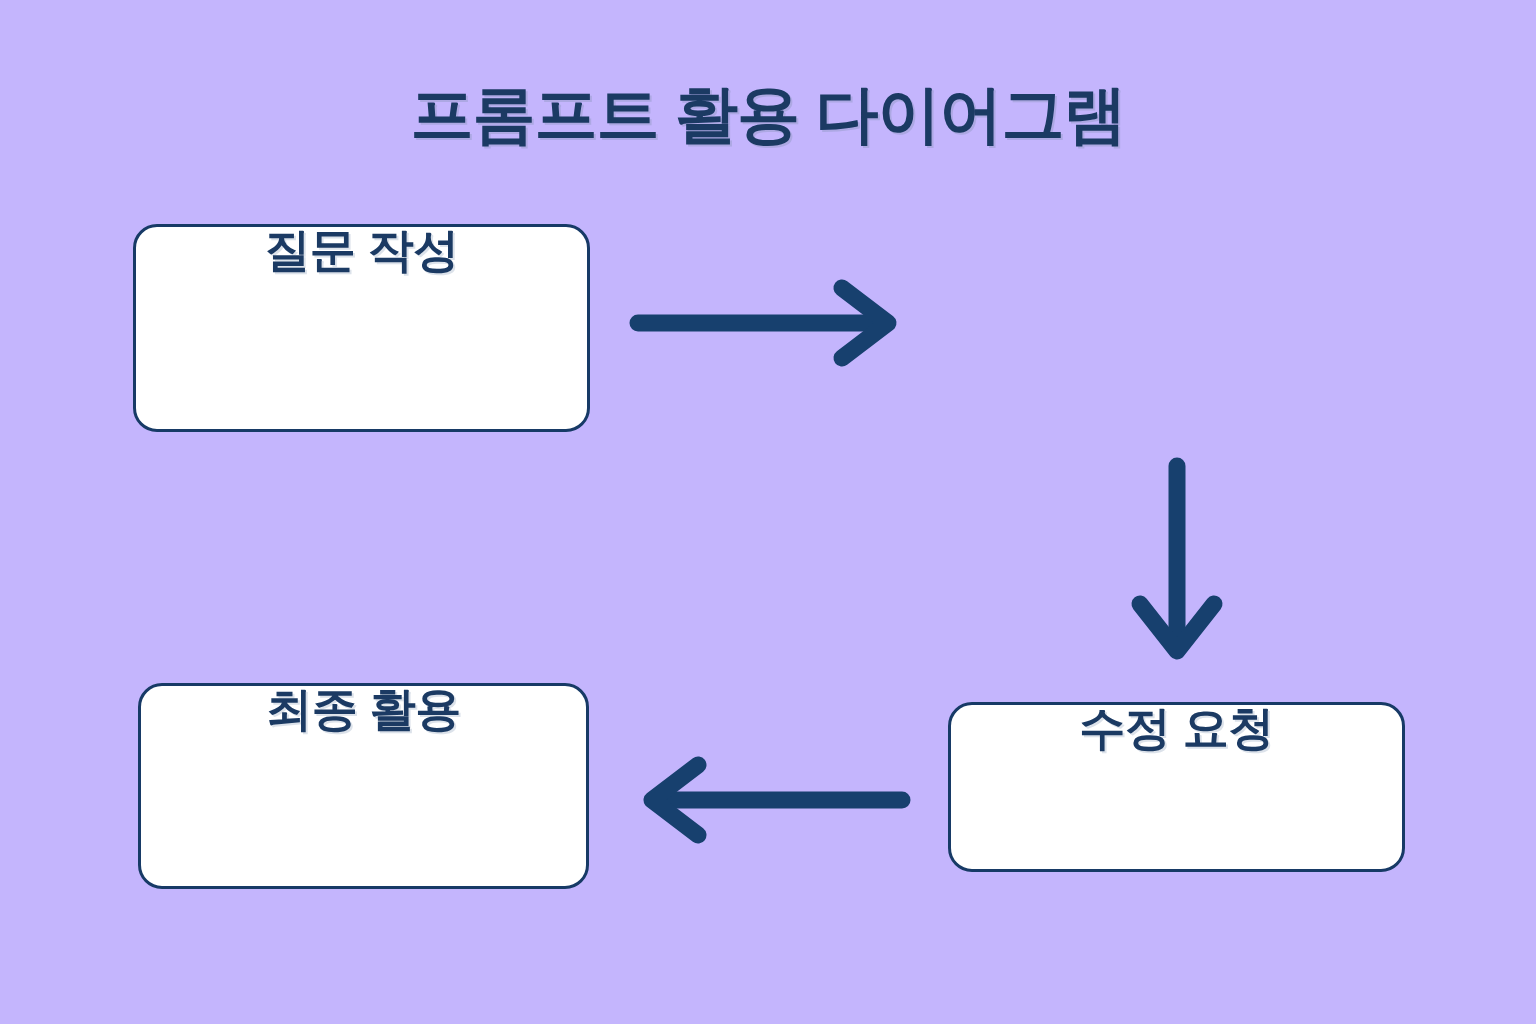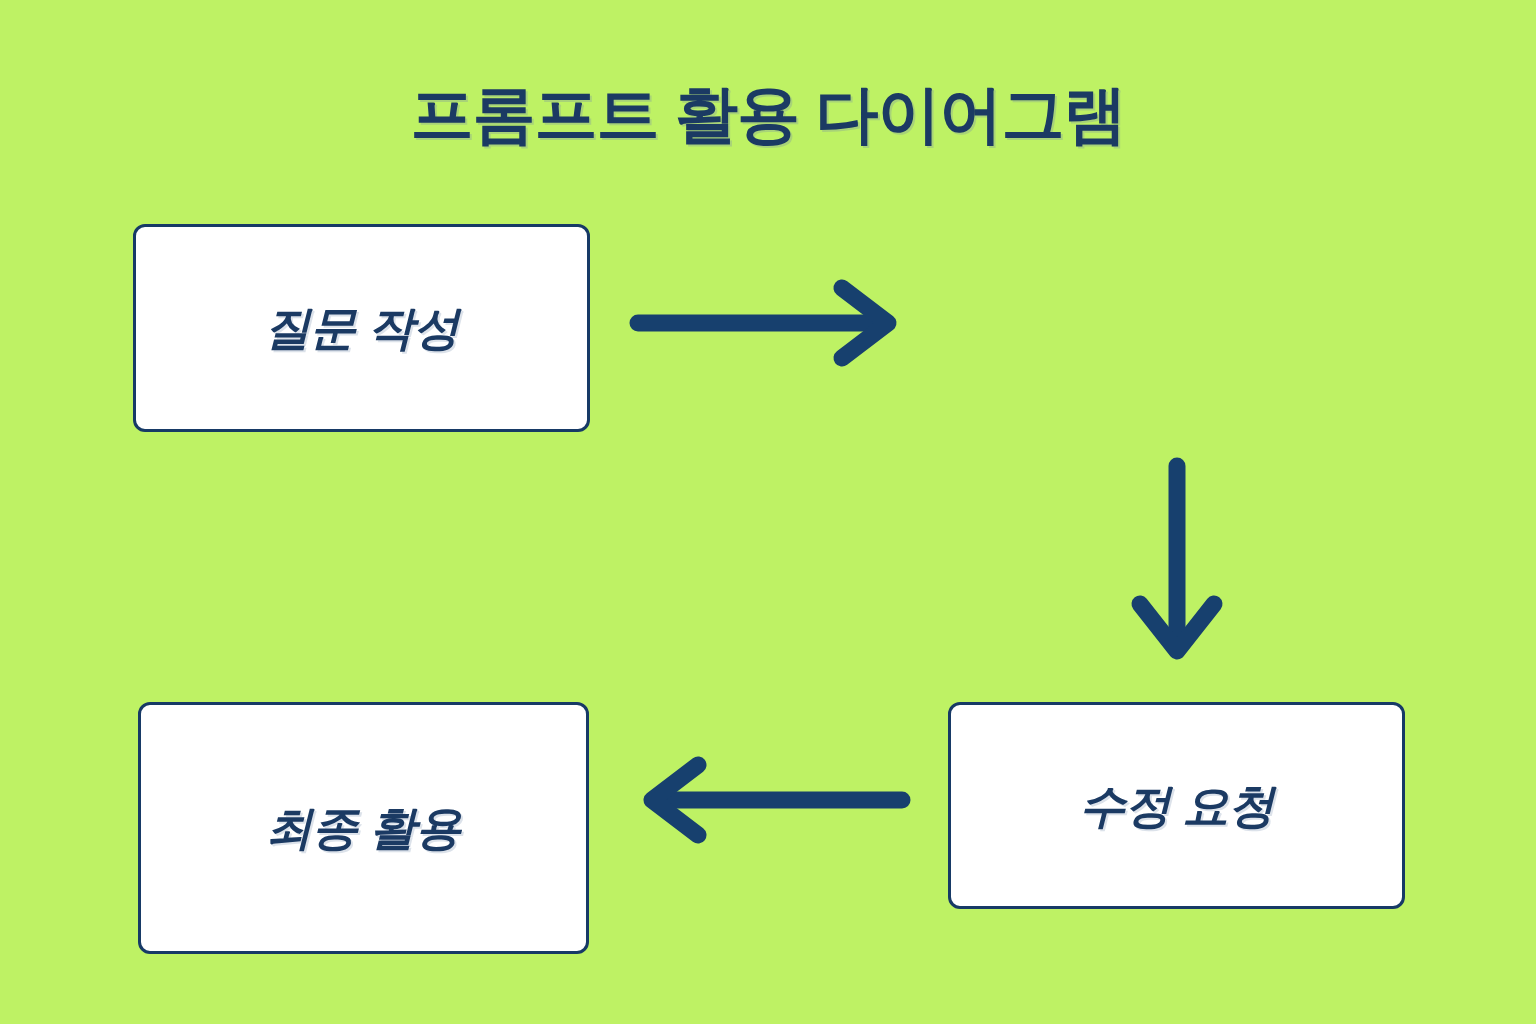--- a/index.html
+++ b/index.html
@@ -5,21 +5,21 @@
 <style>
   html, body {
     margin: 0;
     padding: 0;
     background: #f8f5ed;
   }
   #canvas {
     position: relative;
     width: 1536px;
     height: 1024px;
-    background: #bef264;
+    background: #c4b5fd;
     overflow: hidden;
     font-family: "Liberation Sans", "DejaVu Sans", sans-serif;
     -webkit-font-smoothing: antialiased;
   }
 
   
   #diagram-title {
     position: absolute;
     left: 0;
     top: 72px;
@@ -32,40 +32,38 @@
     text-shadow: 2px 2px 0 rgba(120,140,170,0.30);
     white-space: nowrap;
   }
 
   
   .node-box {
     position: absolute;
     box-sizing: border-box;
     background: #ffffff;
     border: 3px solid #173a66;
-    border-radius: 12px;
+    border-radius: 24px;
     display: flex;
-    align-items: center;
     justify-content: center;
-    font-style: italic;
   }
   .node-label {
     font-size: 46px;
     font-weight: 700;
     color: #1b3a63;
     letter-spacing: -0.5px;
     text-shadow: 2px 2px 0 rgba(130,150,180,0.28);
     white-space: nowrap;
     line-height: 1;
   }
 
   #box-question   { left: 133px; top: 224px; width: 457px; height: 208px; }
   #box-answer     { left: 948px; top: 223px; width: 457px; height: 209px; }
-  #box-final      { left: 138px; top: 702px; width: 451px; height: 252px; }
-  #box-revision   { left: 948px; top: 702px; width: 457px; height: 207px; }
+  #box-final      { left: 138px; top: 683px; width: 451px; height: 206px; }
+  #box-revision   { left: 948px; top: 702px; width: 457px; height: 170px; }
 
   
   .arrow-svg {
     position: absolute;
     overflow: visible;
   }
   #arrow-q-to-a { left: 620px; top: 278px; width: 300px; height: 92px; }
   #arrow-a-to-r { left: 1118px; top: 452px; width: 120px; height: 226px; }
   #arrow-r-to-f { left: 620px; top: 752px; width: 300px; height: 100px; }
   .arrow-stroke {

